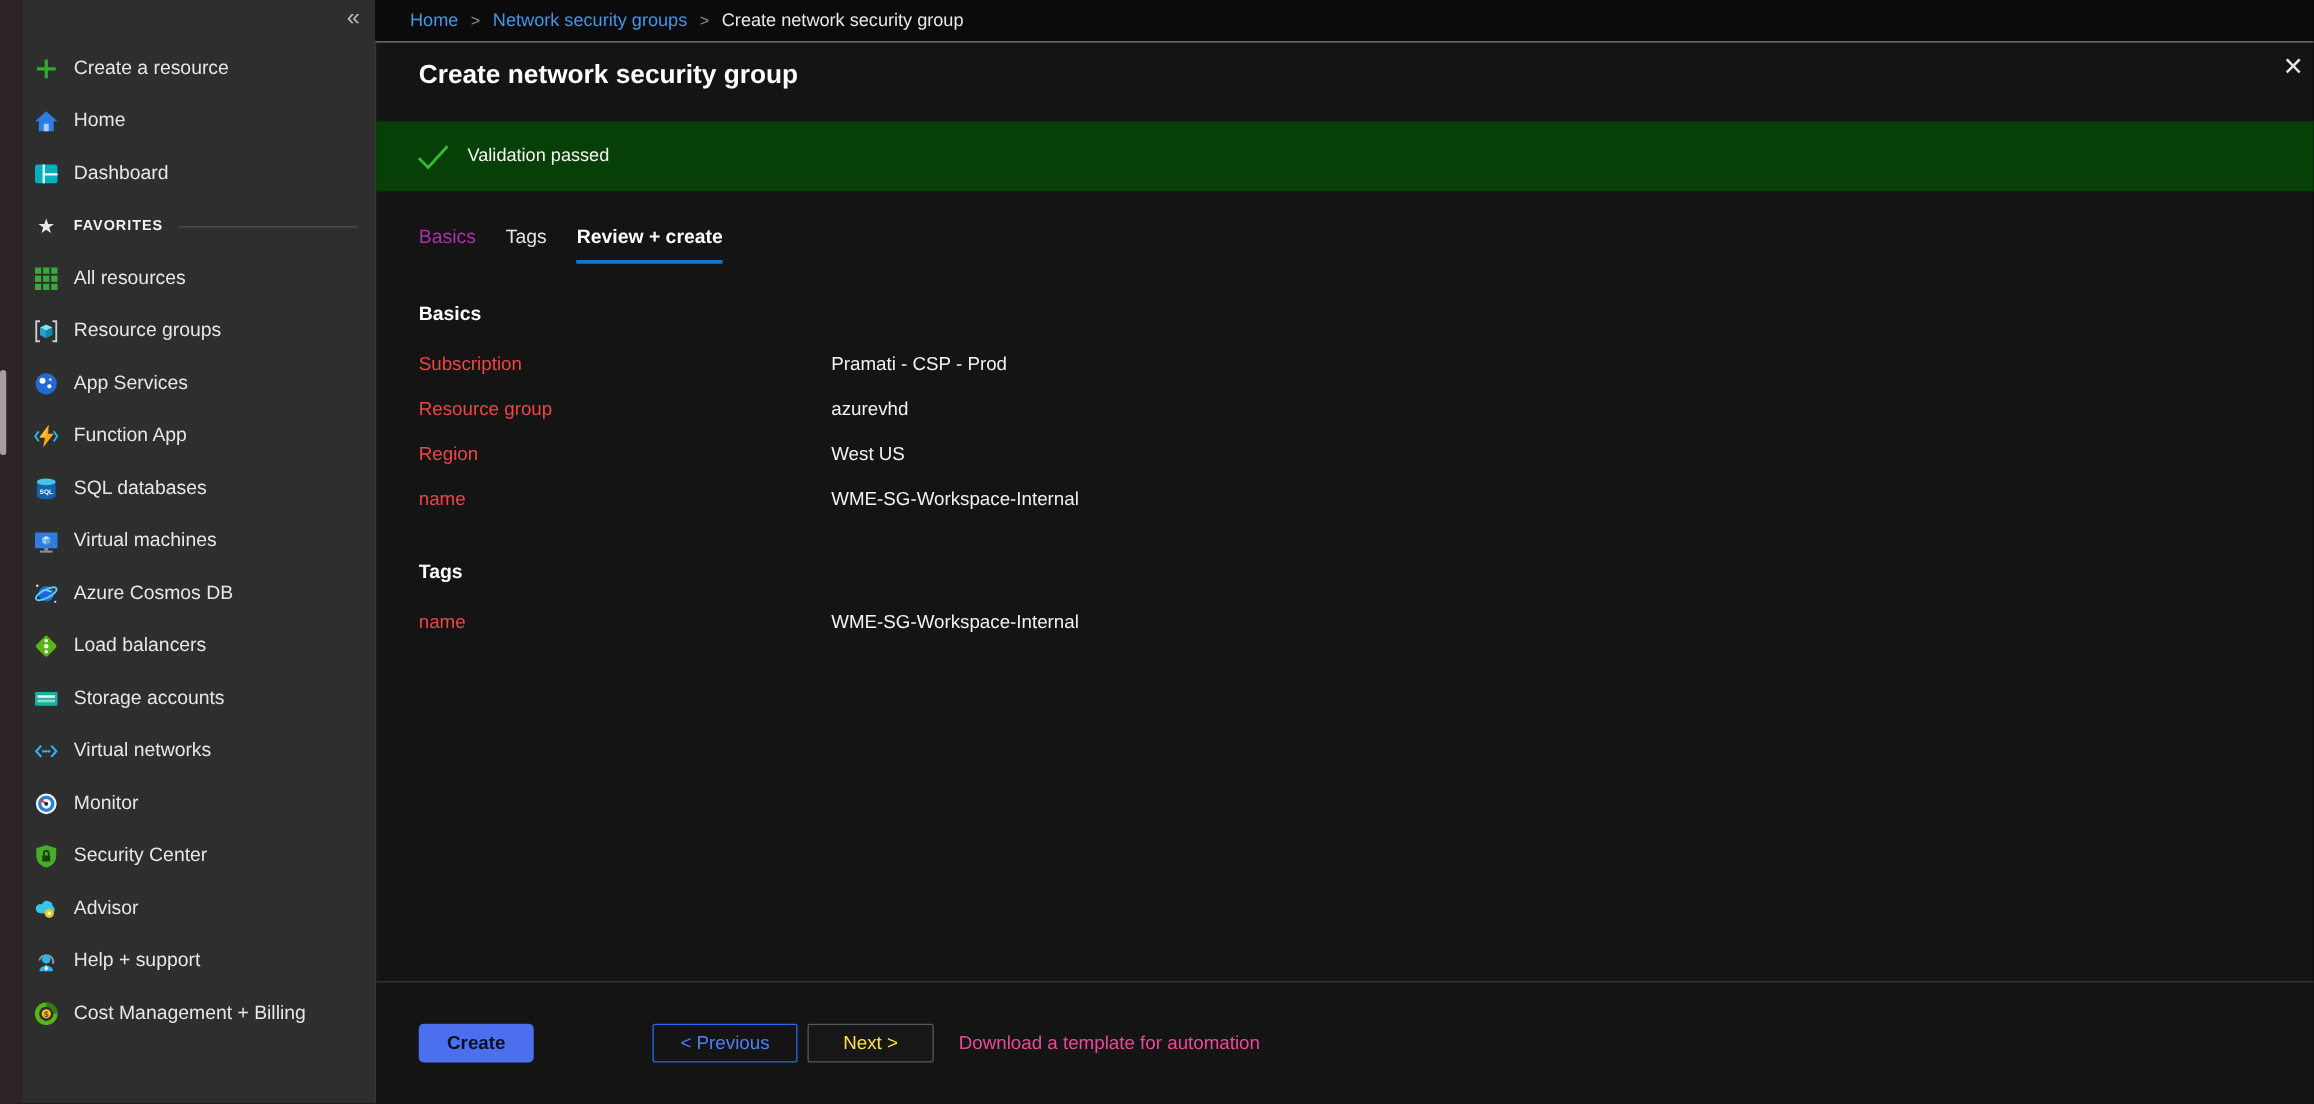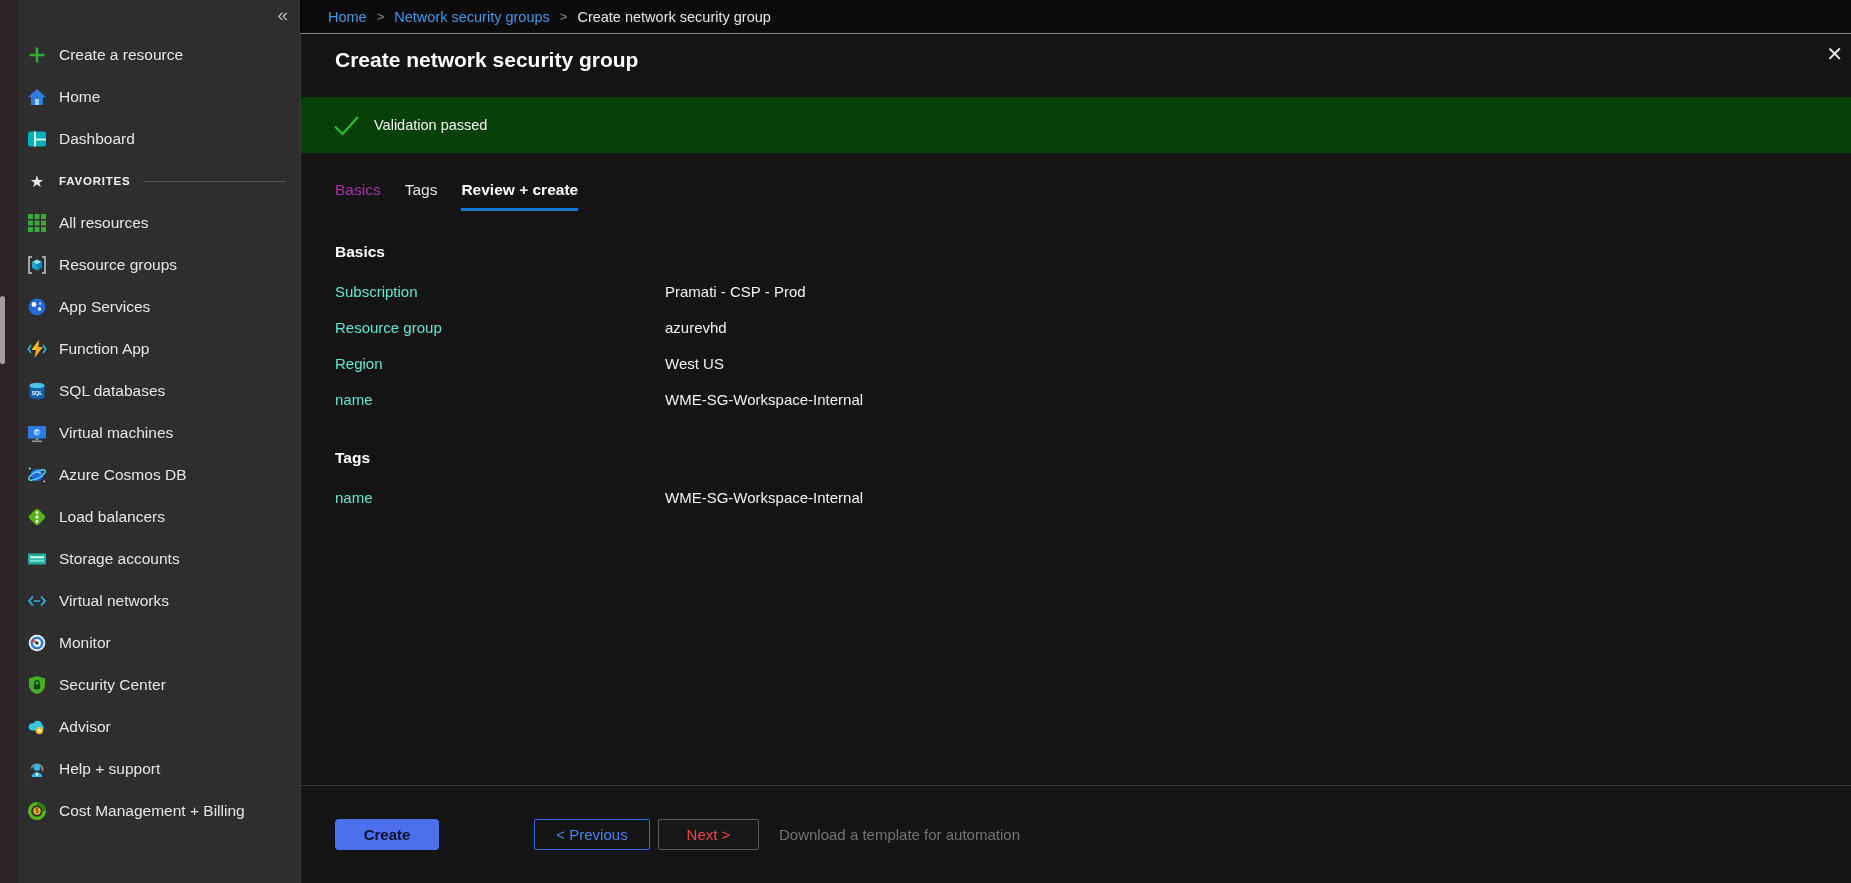--- a/index.html
+++ b/index.html
@@ -70,42 +70,42 @@
   }
   .tabs { display:flex; gap:24px; margin-top:40px; font-size:15.5px; }
   .tab { padding-bottom:9px; cursor:pointer; }
   .tab.visited { color:#ad2fad; }
   .tab.default { color:#e2e2e2; }
   .tab.active { color:#ffffff; font-weight:bold; border-bottom:3px solid #1377d4; }
 
   .section-heading { margin-top:32px; font-size:15.5px; font-weight:bold; color:#ffffff; }
   .rows { margin-top:12px; }
   .row { display:flex; height:36px; align-items:center; font-size:15px; }
-  .row .lbl { width:330px; color:#5eead4; }
+  .row .lbl { width:330px; color:#ef4444; }
   .row .val { color:#f2f2f2; }
 
   .footer {
     position:absolute; left:0; right:0; bottom:0; height:98px;
     border-top:1px solid #393939; display:flex; align-items:center; padding-left:34px;
     background:#141414;
   }
   .btn { height:31px; font-size:15px; display:inline-flex; align-items:center; justify-content:center; cursor:pointer; font-family:"Liberation Sans", sans-serif; }
   .btn-create {
-    width:104px; background:#4c6fee; color:#0a1126; font-weight:bold;
+    width:92px; background:#4c6fee; color:#0a1126; font-weight:bold;
     border:none; border-radius:4px; margin-right:95px;
   }
   .btn-previous {
     width:116px; background:transparent; color:#4b80f2;
     border:1px solid #2d68ee; border-radius:2px; margin-right:8px;
   }
   .btn-next {
-    width:101px; background:#171717; color:#ef4444;
+    width:101px; background:#171717; color:#fde047;
     border:1px solid #595959; border-radius:2px; margin-right:20px; cursor:default;
   }
-  .download-link { color:#737373; font-size:15px; cursor:pointer; text-decoration:none; }
+  .download-link { color:#ec4899; font-size:15px; cursor:pointer; text-decoration:none; }
 </style>
 </head>
 <body>
 
 <div class="screen">
 
   <div class="sidebar">
     <div class="edge-strip">
       <div class="edge-thumb"></div>
     </div>

